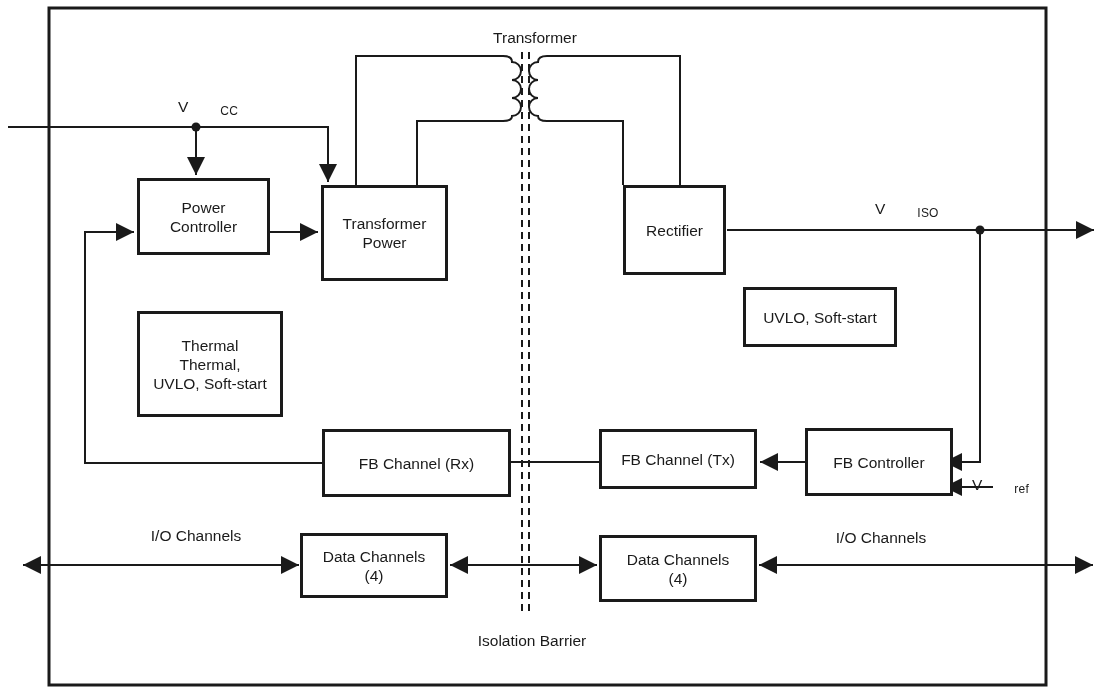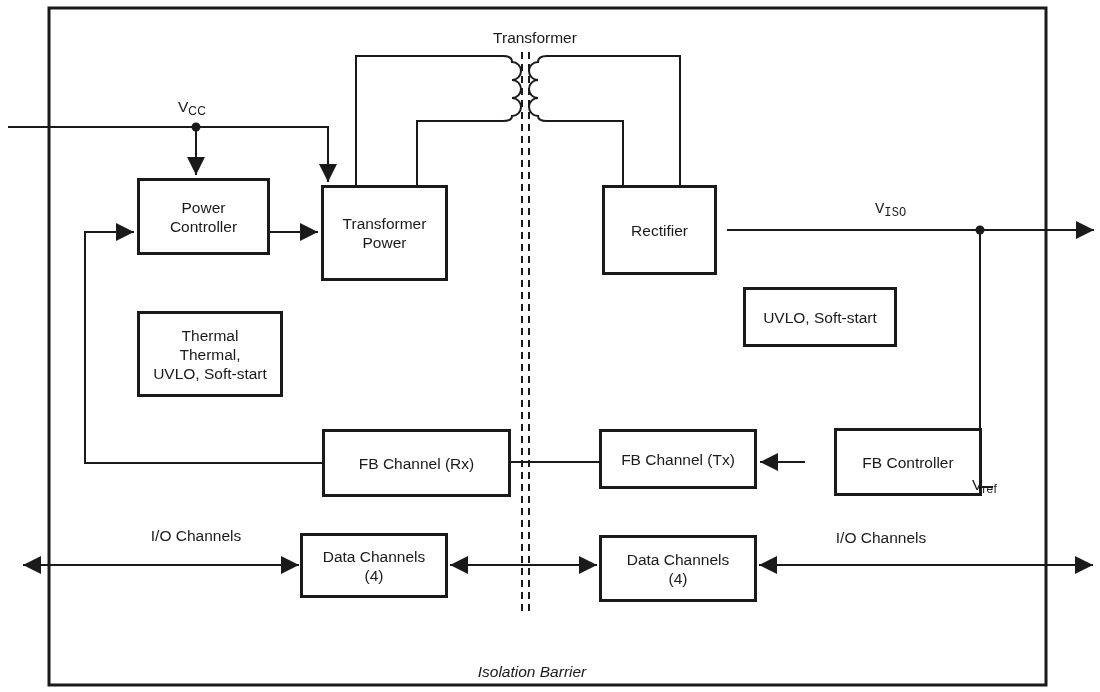--- a/index.html
+++ b/index.html
@@ -41,20 +41,21 @@
     line-height: 18px;
     white-space: nowrap;
     z-index: 3;
   }
   .center-label { text-align: center; }
   .pin-label sub {
     font-size: 12px;
     line-height: 0;
     vertical-align: -3px;
     letter-spacing: 0.2px;
+    margin-left: 32px;
   }
 </style>
 </head>
 <body>
 
 <div id="stage">
 
   <svg id="wires" viewBox="0 0 1100 692" xmlns="http://www.w3.org/2000/svg">
     <defs>
       <marker id="ah" viewBox="0 0 10 10" refX="10" refY="5" markerWidth="9" markerHeight="9" orient="auto-start-reverse">
@@ -101,63 +102,63 @@
   <div class="block" style="left:137px; top:178px; width:133px; height:77px">
     <div>Power</div>
     <div>Controller</div>
   </div>
 
   <div class="block" style="left:321px; top:185px; width:127px; height:96px">
     <div>Transformer</div>
     <div>Power</div>
   </div>
 
-  <div class="block" style="left:602px; top:185px; width:115px; height:90px">
+  <div class="block" style="left:623px; top:185px; width:103px; height:90px">
     <div>Rectifier</div>
   </div>
 
   <div class="block" style="left:743px; top:287px; width:154px; height:60px">
     <div>UVLO, Soft-start</div>
   </div>
 
-  <div class="block" style="left:137px; top:311px; width:146px; height:86px">
+  <div class="block" style="left:137px; top:311px; width:146px; height:106px">
     <div>Thermal</div>
     <div>Thermal,</div>
     <div>UVLO, Soft-start</div>
   </div>
 
   <div class="block" style="left:322px; top:429px; width:189px; height:68px">
     <div>FB Channel (Rx)</div>
   </div>
 
   <div class="block" style="left:599px; top:429px; width:158px; height:60px">
     <div>FB Channel (Tx)</div>
   </div>
 
-  <div class="block" style="left:834px; top:428px; width:148px; height:68px">
+  <div class="block" style="left:805px; top:428px; width:148px; height:68px">
     <div>FB Controller</div>
   </div>
 
   <div class="block" style="left:300px; top:533px; width:148px; height:65px">
     <div>Data Channels</div>
     <div>(4)</div>
   </div>
 
   <div class="block" style="left:599px; top:535px; width:158px; height:67px">
     <div>Data Channels</div>
     <div>(4)</div>
   </div>
 
   <div class="float-label center-label" style="left:435px; top:29px; width:200px;">Transformer</div>
 
   <div class="float-label pin-label" style="left:178px; top:98px;"><span>V</span><sub>CC</sub></div>
 
-  <div class="float-label pin-label" style="left:875px; top:200px;font-family:Liberation Mono, monospace;"><span>V</span><sub>ISO</sub></div>
+  <div class="float-label pin-label" style="left:875px; top:200px;"><span>V</span><sub>ISO</sub></div>
 
   <div class="float-label pin-label" style="left:972px; top:476px;"><span>V</span><sub>ref</sub></div>
 
   <div class="float-label center-label" style="left:136px; top:527px; width:120px;">I/O Channels</div>
 
   <div class="float-label center-label" style="left:821px; top:529px; width:120px;">I/O Channels</div>
 
-  <div class="float-label center-label" style="left:452px; top:663px; width:160px;font-style:italic;">Isolation Barrier</div>
+  <div class="float-label center-label" style="left:452px; top:632px; width:160px;">Isolation Barrier</div>
 
 </div>
 
 </body></html>

